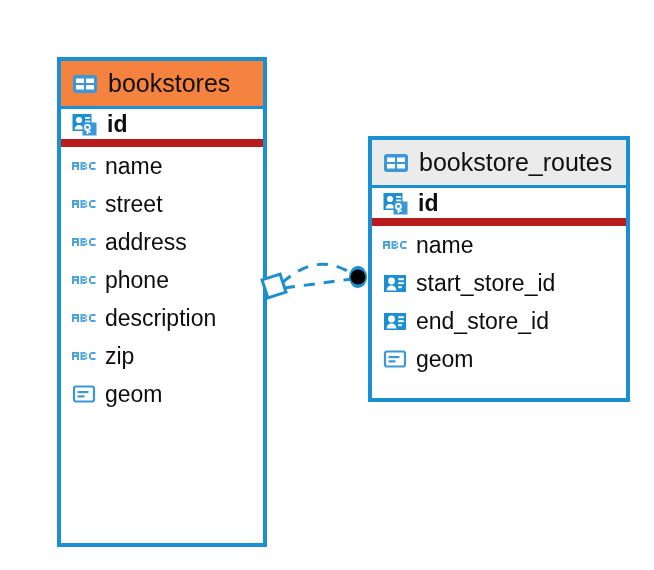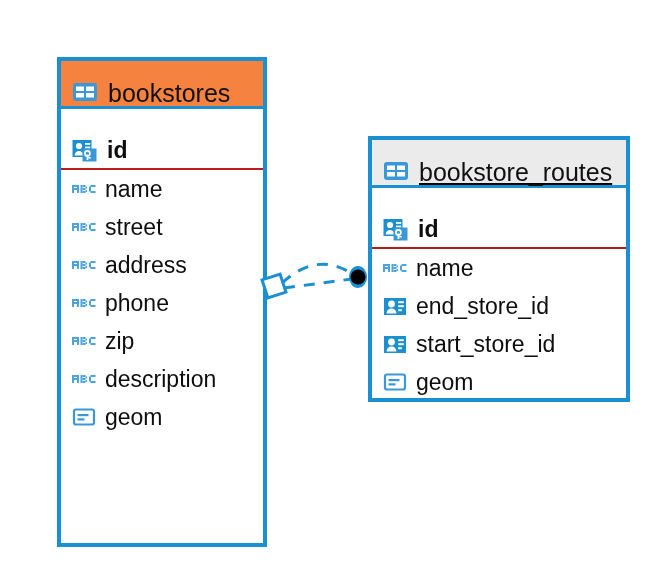--- a/index.html
+++ b/index.html
@@ -27,48 +27,47 @@
     position: absolute;
     box-sizing: border-box;
     border: 4px solid #1a8fd1;
     background: #ffffff;
   }
 
   .entity-header {
     box-sizing: border-box;
     height: 48px;
     display: flex;
-    align-items: flex-end;
+    align-items: center;
     padding-left: 10px;
     gap: 9px;
     border-bottom: 3px solid #1a8fd1;
   }
   .entity-header.accent   { background: #f5833f; }
-  .entity-header.neutral  { background: #ebebeb; text-decoration: underline; }
+  .entity-header.neutral  { background: #ebebeb; }
 
   .entity-title {
     font-size: 25px;
     color: #101010;
     line-height: 1;
     white-space: nowrap;
   }
 
   
   .field {
     box-sizing: border-box;
     height: 38px;
     display: flex;
     align-items: center;
     padding-left: 10px;
     gap: 8px;
   }
   .field.pk {
     height: 38px;
-    border-bottom: 2px solid #b91c1c;
-    margin-top: 23px;
+    border-bottom: 8px solid #b91c1c;
   }
   .field-label {
     font-size: 23px;
     color: #0d0d0d;
     line-height: 1;
     white-space: nowrap;
   }
   .field.pk .field-label {
     font-weight: bold;
   }
@@ -246,44 +245,44 @@
             <rect x="14.5" y="10.5" width="1.6" height="2"></rect>
               <rect x="11.5" y="12" width="3" height="2"></rect>
             <rect x="14.5" y="14" width="1.6" height="2"></rect>
               <rect x="11.5" y="15" width="3" height="2"></rect>
             <rect x="19.5" y="9" width="5" height="2"></rect>
               <rect x="18" y="10.5" width="2" height="5"></rect>
             <rect x="19.5" y="15" width="5" height="2"></rect>
           </g>
         </svg>
       </span>
+      <span class="field-label">description</span>
+    </div>
+
+    <div class="field">
+      <span class="field-icon">
+        <svg viewBox="0 0 26 26" width="26" height="26" aria-hidden="true">
+          <g fill="#4da3dd">
+            <rect x="1" y="9" width="2" height="8"></rect>
+              <rect x="3" y="9" width="3" height="2"></rect>
+            <rect x="6" y="9" width="2" height="8"></rect>
+              <rect x="3" y="12" width="3" height="2"></rect>
+            <rect x="9.5" y="9" width="2" height="8"></rect>
+              <rect x="11.5" y="9" width="3" height="2"></rect>
+            <rect x="14.5" y="10.5" width="1.6" height="2"></rect>
+              <rect x="11.5" y="12" width="3" height="2"></rect>
+            <rect x="14.5" y="14" width="1.6" height="2"></rect>
+              <rect x="11.5" y="15" width="3" height="2"></rect>
+            <rect x="19.5" y="9" width="5" height="2"></rect>
+              <rect x="18" y="10.5" width="2" height="5"></rect>
+            <rect x="19.5" y="15" width="5" height="2"></rect>
+          </g>
+        </svg>
+      </span>
       <span class="field-label">zip</span>
-    </div>
-
-    <div class="field">
-      <span class="field-icon">
-        <svg viewBox="0 0 26 26" width="26" height="26" aria-hidden="true">
-          <g fill="#4da3dd">
-            <rect x="1" y="9" width="2" height="8"></rect>
-              <rect x="3" y="9" width="3" height="2"></rect>
-            <rect x="6" y="9" width="2" height="8"></rect>
-              <rect x="3" y="12" width="3" height="2"></rect>
-            <rect x="9.5" y="9" width="2" height="8"></rect>
-              <rect x="11.5" y="9" width="3" height="2"></rect>
-            <rect x="14.5" y="10.5" width="1.6" height="2"></rect>
-              <rect x="11.5" y="12" width="3" height="2"></rect>
-            <rect x="14.5" y="14" width="1.6" height="2"></rect>
-              <rect x="11.5" y="15" width="3" height="2"></rect>
-            <rect x="19.5" y="9" width="5" height="2"></rect>
-              <rect x="18" y="10.5" width="2" height="5"></rect>
-            <rect x="19.5" y="15" width="5" height="2"></rect>
-          </g>
-        </svg>
-      </span>
-      <span class="field-label">description</span>
     </div>
 
     <div class="field">
       <span class="field-icon">
         <svg viewBox="0 0 26 26" width="26" height="26" aria-hidden="true">
           <rect x="3" y="5.5" width="20" height="15" rx="2" ry="2" fill="#ffffff" stroke="#3a97d8" stroke-width="2.2"></rect>
           <rect x="6.5" y="10" width="11" height="2.2" fill="#3a97d8"></rect>
           <rect x="6.5" y="14.3" width="7" height="2.2" fill="#3a97d8"></rect>
         </svg>
       </span>
@@ -350,35 +349,35 @@
       <span class="field-icon">
         <svg viewBox="0 0 26 26" width="26" height="26" aria-hidden="true">
           <rect x="2" y="5" width="22" height="17" fill="#1a8fd1"></rect>
           <circle cx="9.5" cy="11" r="3.4" fill="#ffffff"></circle>
           <path d="M4.6 20.5c0-3 2.2-5 4.9-5s4.9 2 4.9 5z" fill="#ffffff"></path>
           <rect x="16.2" y="8.2" width="5.6" height="2" fill="#ffffff"></rect>
           <rect x="16.2" y="12.2" width="5.6" height="2" fill="#ffffff"></rect>
           <rect x="16.2" y="16.2" width="3.6" height="2" fill="#ffffff"></rect>
         </svg>
       </span>
-      <span class="field-label">end_store_id</span>
+      <span class="field-label">start_store_id</span>
     </div>
 
     <div class="field">
       <span class="field-icon">
         <svg viewBox="0 0 26 26" width="26" height="26" aria-hidden="true">
           <rect x="2" y="5" width="22" height="17" fill="#1a8fd1"></rect>
           <circle cx="9.5" cy="11" r="3.4" fill="#ffffff"></circle>
           <path d="M4.6 20.5c0-3 2.2-5 4.9-5s4.9 2 4.9 5z" fill="#ffffff"></path>
           <rect x="16.2" y="8.2" width="5.6" height="2" fill="#ffffff"></rect>
           <rect x="16.2" y="12.2" width="5.6" height="2" fill="#ffffff"></rect>
           <rect x="16.2" y="16.2" width="3.6" height="2" fill="#ffffff"></rect>
         </svg>
       </span>
-      <span class="field-label">start_store_id</span>
+      <span class="field-label">end_store_id</span>
     </div>
 
     <div class="field">
       <span class="field-icon">
         <svg viewBox="0 0 26 26" width="26" height="26" aria-hidden="true">
           <rect x="3" y="5.5" width="20" height="15" rx="2" ry="2" fill="#ffffff" stroke="#3a97d8" stroke-width="2.2"></rect>
           <rect x="6.5" y="10" width="11" height="2.2" fill="#3a97d8"></rect>
           <rect x="6.5" y="14.3" width="7" height="2.2" fill="#3a97d8"></rect>
         </svg>
       </span>

